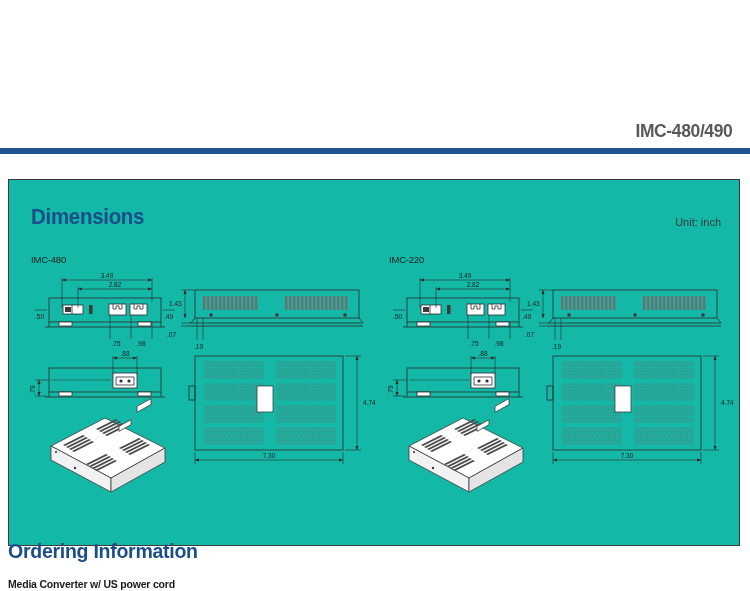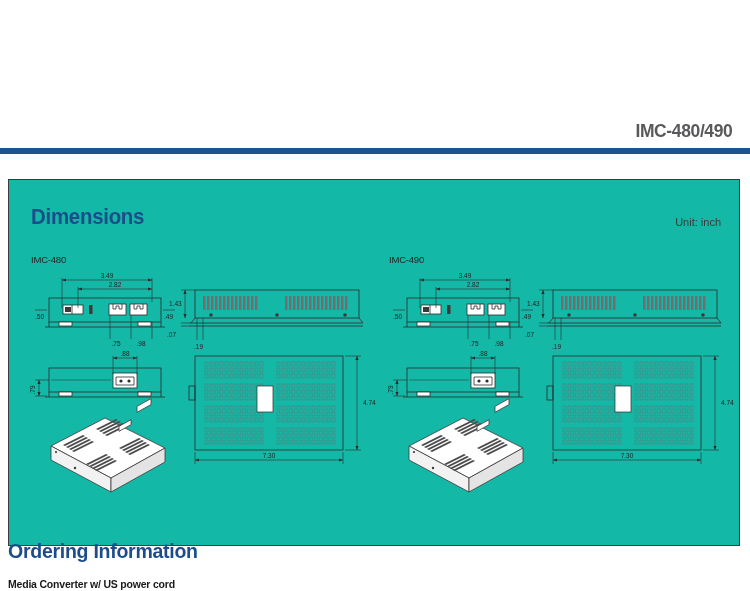--- a/index.html
+++ b/index.html
@@ -123,21 +123,21 @@
 
 <div id="page-title">IMC-480/490</div>
 <div id="header-rule"></div>
 
 <div id="dimensions-card">
 
   <div id="dimensions-heading">Dimensions</div>
   <div id="unit-label">Unit: inch</div>
 
   <div class="model-label" id="model-label-480">IMC-480</div>
-  <div class="model-label" id="model-label-490">IMC-490</div>
+  <div class="model-label" id="model-label-490">IMC-220</div>
 
   <div class="drawing-group" id="group-480">
 
     <div class="dwg" style="left:6px; top:0;">
       <svg width="160" height="80" viewBox="0 0 160 80">
         <g stroke="#2c2c2c" fill="none" stroke-width="0.8">
 
           <rect x="24" y="26" width="112" height="24"></rect>
 
           <path d="M24 50 L24 55 M136 50 L136 55"></path>

